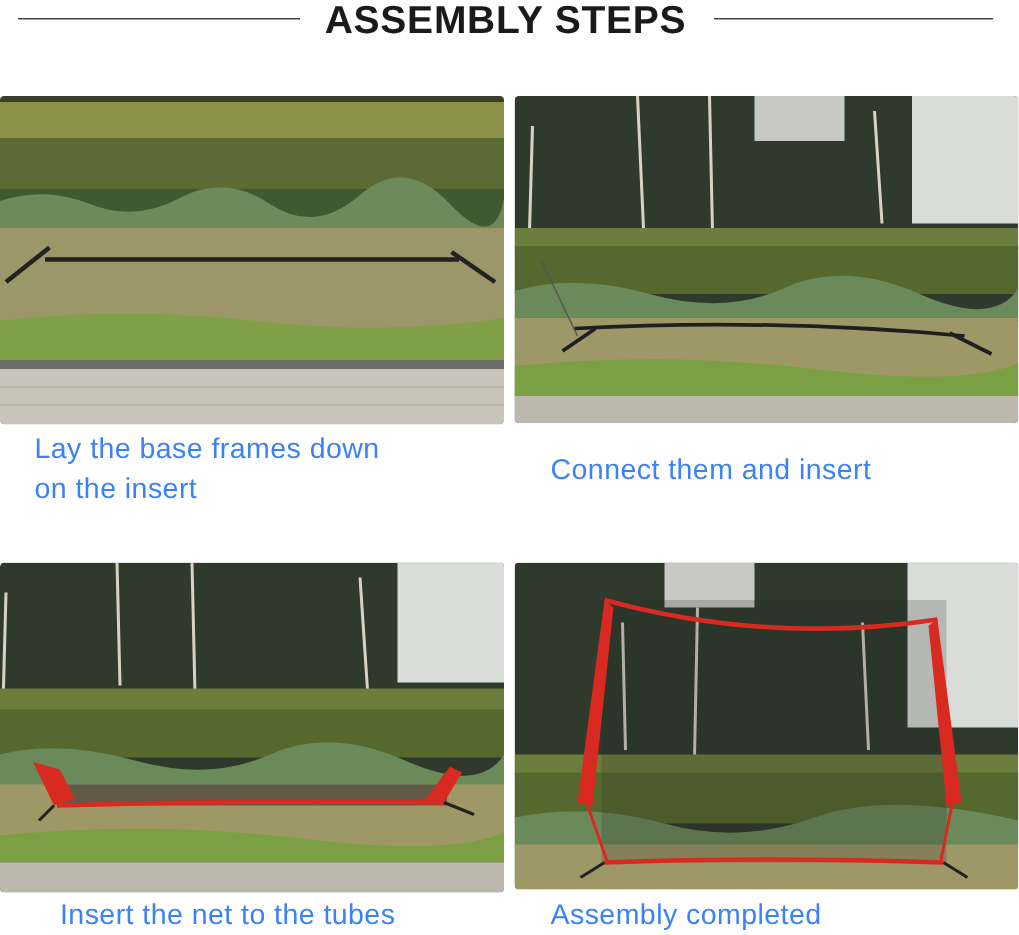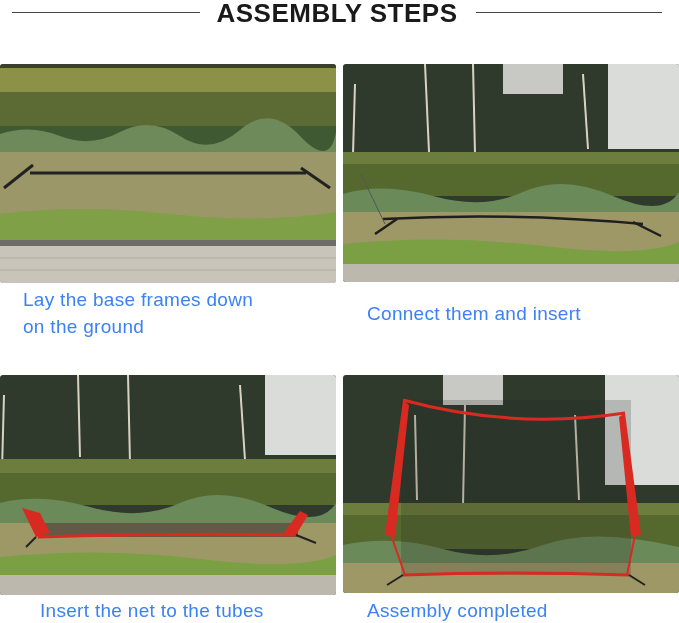--- a/index.html
+++ b/index.html
@@ -61,21 +61,21 @@
     <rect y="200" width="336" height="18" fill="#bdb8ae"></rect>
     <path d="M40 155 Q170 148 300 160" stroke="#1f1f1f" stroke-width="2.5" fill="none"></path>
     <line x1="32" y1="170" x2="54" y2="155" stroke="#1f1f1f" stroke-width="2.5"></line>
     <line x1="290" y1="158" x2="318" y2="172" stroke="#1f1f1f" stroke-width="2.5"></line>
     <line x1="42" y1="160" x2="18" y2="110" stroke="#555" stroke-width="1"></line>
   </svg>
 </div>
 
 <div class="caption" style="left:23px; top:286px;">
   <div>Lay the base frames down</div>
-  <div>on the ground</div>
+  <div>on the insert</div>
 </div>
 <div class="caption" style="left:367px; top:300px;">
   <div>Connect them and insert</div>
 </div>
 
 <div class="photo" style="left:0; top:375px; width:336px; height:220px;">
   <svg width="336" height="220" viewBox="0 0 336 220">
     <rect width="336" height="220" fill="#2f3a2c"></rect>
     <rect x="265" y="0" width="71" height="80" fill="#d9dcd8"></rect>
     <g stroke="#d8d2c2" stroke-width="2" fill="none">

